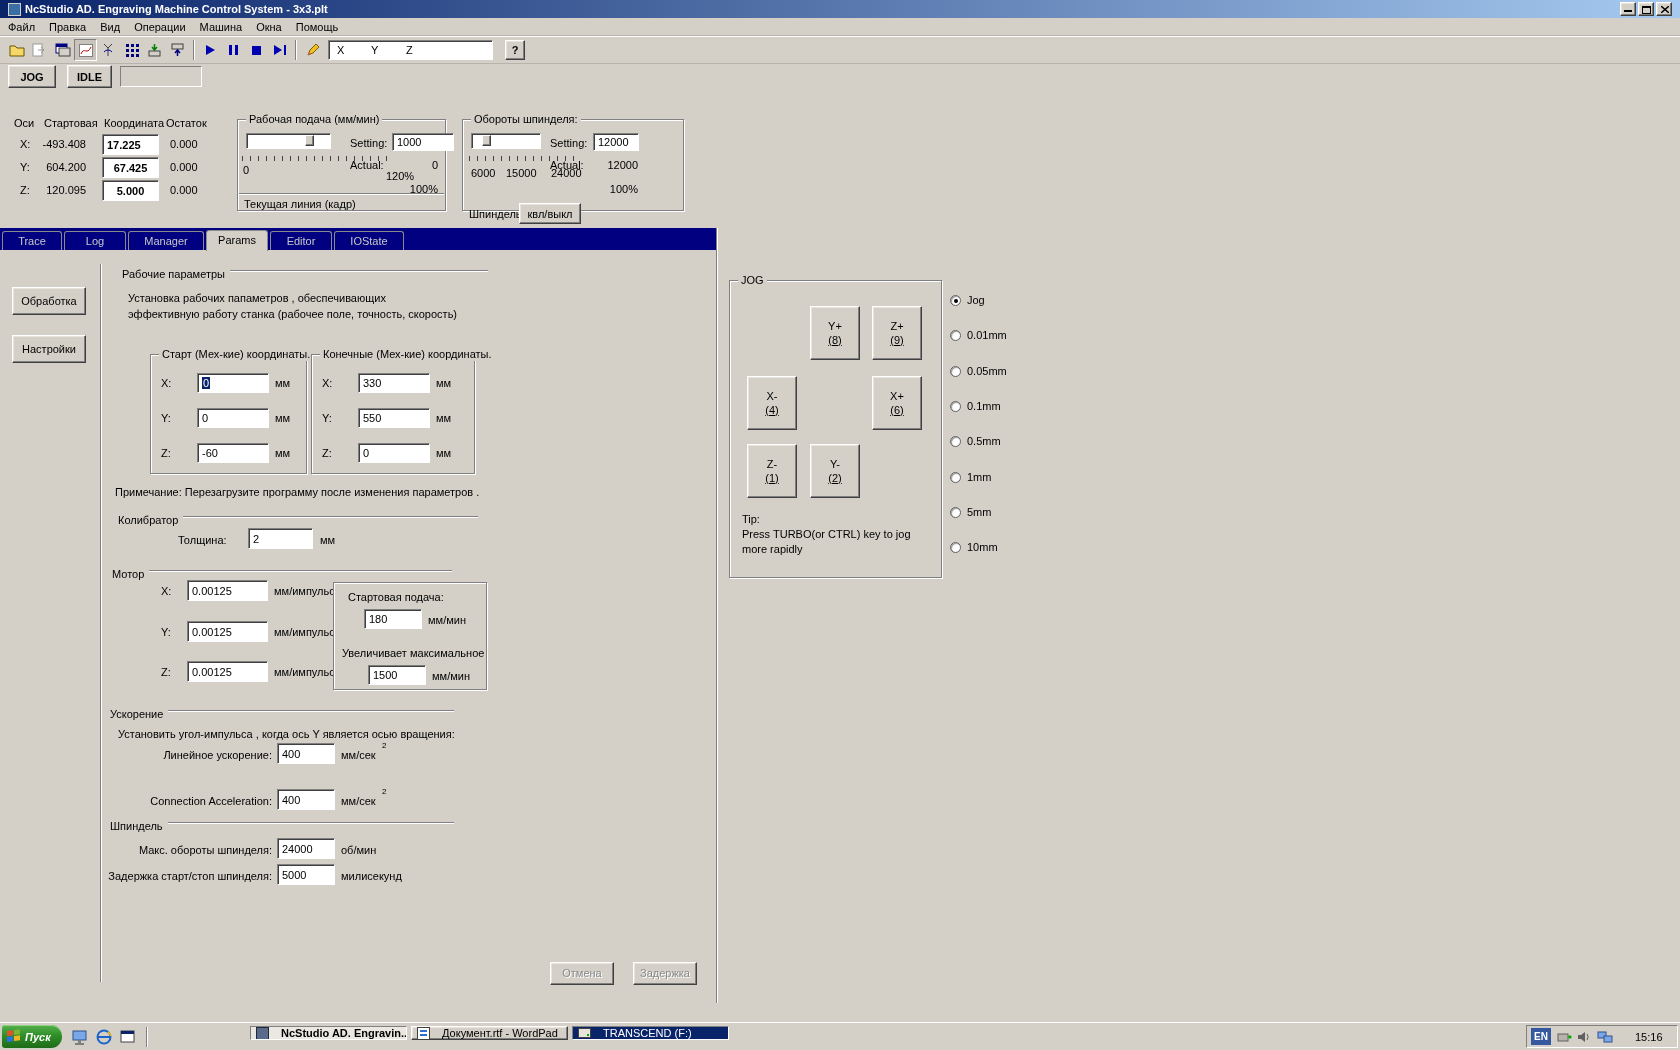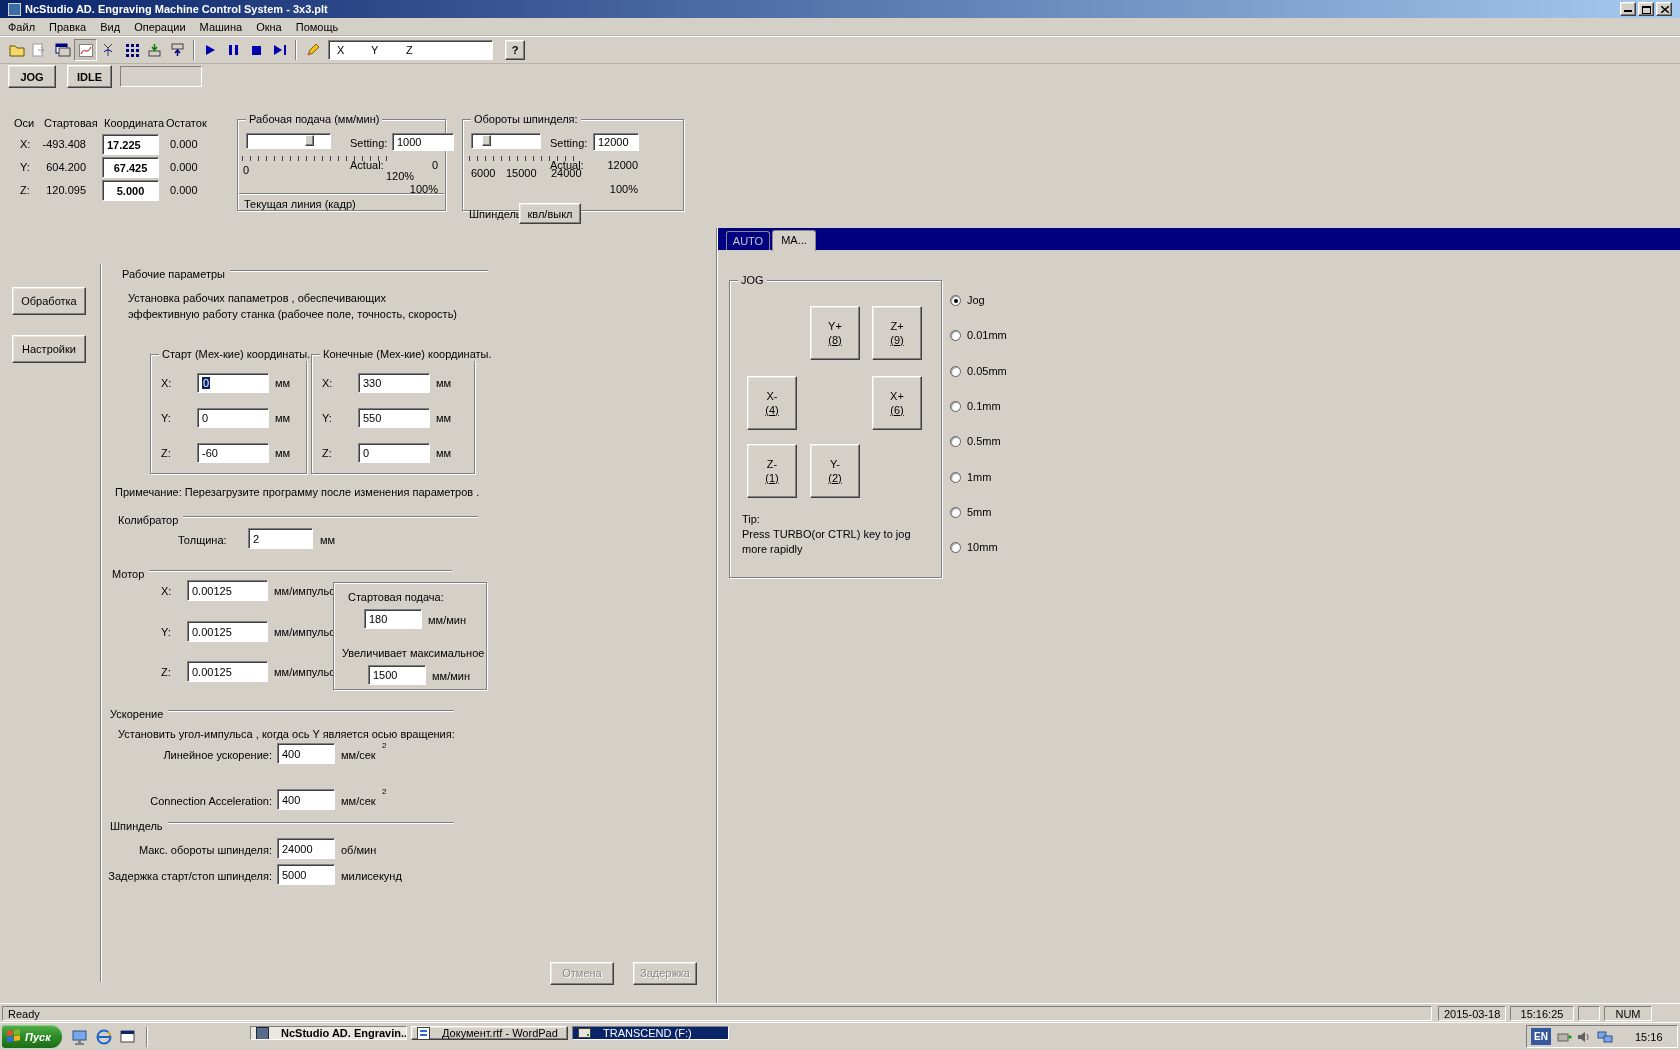--- a/index.html
+++ b/index.html
@@ -229,20 +229,28 @@
       <span class="ab" style="left:87px;top:39px">Actual:</span>
       <span class="ab rlab" style="left:130px;top:39px;width:45px">12000</span>
       <span class="ab rlab" style="left:130px;top:63px;width:45px">100%</span>
       <span class="ab" style="left:6px;top:88px">Шпиндель</span>
       <div class="btn ab" style="left:56px;top:83px;width:62px;height:21px;line-height:20px">квл/выкл</div>
     </div>
 
   </div>
 
   <div class="ab" style="left:0;top:228px;width:716px;height:775px">
+    <div class="tabstrip ab" style="left:0;top:0;width:716px;height:22px">
+      <span class="tab" style="left:2px;width:60px">Trace</span>
+      <span class="tab" style="left:64px;width:62px">Log</span>
+      <span class="tab" style="left:128px;width:76px">Manager</span>
+      <span class="tab active" style="left:206px;width:62px">Params</span>
+      <span class="tab" style="left:270px;width:62px">Editor</span>
+      <span class="tab" style="left:334px;width:70px">IOState</span>
+    </div>
 
     <div class="btn ab" style="left:12px;top:59px;width:74px;height:28px;line-height:27px">Обработка</div>
     <div class="btn ab" style="left:12px;top:107px;width:74px;height:28px;line-height:27px">Настройки</div>
     <div class="vline ab" style="left:100px;top:36px;height:718px"></div>
 
     <div class="sect ab" style="left:122px;top:40px;width:366px">
       <span>Рабочие параметры</span>
         <span class="line"></span>
     </div>
     <span class="ab" style="left:128px;top:64px">Установка рабочих папаметров , обеспечивающих</span>
@@ -367,24 +375,20 @@
       </div>
     <span class="ab" style="left:341px;top:642px">милисекунд</span>
 
     <div class="btn dis ab" style="left:550px;top:734px;width:64px;height:23px;line-height:21px">Отмена</div>
     <div class="btn dis ab" style="left:633px;top:734px;width:64px;height:23px;line-height:21px">Задержка</div>
   </div>
 
   <div class="vline ab" style="left:716px;top:228px;height:775px"></div>
 
   <div class="ab" style="left:718px;top:228px;width:962px;height:775px">
-    <div class="tabstrip ab" style="left:0;top:0;width:962px;height:22px">
-      <span class="tab" style="left:8px;width:44px">AUTO</span>
-      <span class="tab active" style="left:54px;width:44px">MA...</span>
-    </div>
 
     <div class="group ab" style="left:11px;top:52px;width:213px;height:298px">
       <span class="legend">JOG</span>
       <div class="btn jogbtn ab" style="left:80px;top:25px;width:50px;height:54px">
         <span>Y+</span>
         <span class="key">(8)</span>
       </div>
       <div class="btn jogbtn ab" style="left:142px;top:25px;width:50px;height:54px">
         <span>Z+</span>
         <span class="key">(9)</span>
@@ -413,27 +417,20 @@
     <div class="ab" style="left:232px;top:66px"><span class="radio checked"></span><span>Jog</span></div>
     <div class="ab" style="left:232px;top:101px"><span class="radio"></span><span>0.01mm</span></div>
     <div class="ab" style="left:232px;top:137px"><span class="radio"></span><span>0.05mm</span></div>
     <div class="ab" style="left:232px;top:172px"><span class="radio"></span><span>0.1mm</span></div>
     <div class="ab" style="left:232px;top:207px"><span class="radio"></span><span>0.5mm</span></div>
     <div class="ab" style="left:232px;top:243px"><span class="radio"></span><span>1mm</span></div>
     <div class="ab" style="left:232px;top:278px"><span class="radio"></span><span>5mm</span></div>
     <div class="ab" style="left:232px;top:313px"><span class="radio"></span><span>10mm</span></div>
   </div>
 
-  <div class="ab" style="left:0;top:1003px;width:1680px;height:19px;border-top:1px solid #fff">
-    <div class="scell" style="left:2px;width:1430px"><span>Ready</span></div>
-    <div class="scell" style="left:1438px;width:68px;text-align:center"><span>2015-03-18</span></div>
-    <div class="scell" style="left:1510px;width:64px;text-align:center"><span>15:16:25</span></div>
-    <div class="scell" style="left:1578px;width:22px"></div>
-    <div class="scell" style="left:1604px;width:48px;text-align:center"><span>NUM</span></div>
-  </div>
 
   <div class="ab" style="left:0;top:1022px;width:1680px;height:28px;background:#d4d0c8;border-top:1px solid #fff">
     <div class="ab" style="left:2px;top:2px;width:60px;height:23px;border-radius:3px 11px 11px 3px;background:linear-gradient(180deg,#57b14f,#2f8f28 45%,#1d6b18);display:flex;align-items:center;gap:4px;padding:0 8px 0 5px;color:#fff;font-weight:bold;font-style:italic;box-shadow:inset 0 1px 0 #8cd484">
       <span style="width:14px;height:13px;display:grid;grid-template-columns:6px 6px;grid-template-rows:5px 5px;gap:1px;transform:skewY(-8deg);flex:0 0 auto">
         <i style="background:#e8502c"></i>
           <i style="background:#7db72f"></i>
           <i style="background:#2c6fe8"></i>
           <i style="background:#f3b51f"></i>
       </span>
       <span>Пуск</span>

